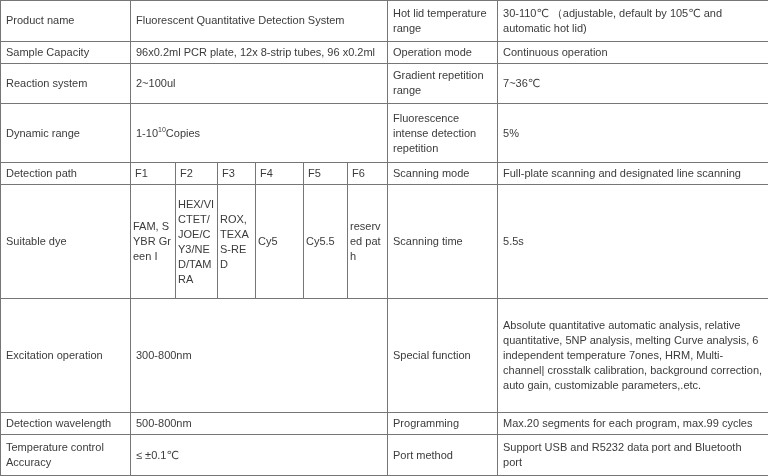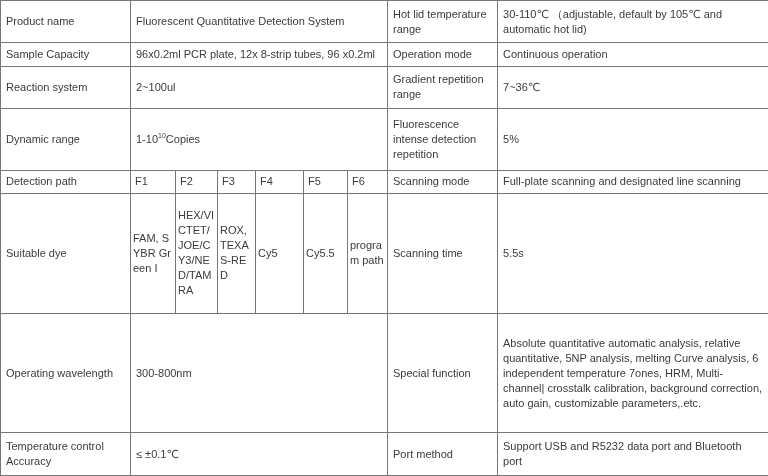--- a/index.html
+++ b/index.html
@@ -74,32 +74,38 @@
       <td class="value">Full-plate scanning and designated line scanning</td>
     </tr>
 
     <tr style="height:73px">
       <td class="label">Suitable dye</td>
       <td class="dye">FAM, SYBR Green I</td>
       <td class="dye">HEX/VICTET/JOE/CY3/NED/TAMRA</td>
       <td class="dye">ROX,TEXAS-RED</td>
       <td class="dye">Cy5</td>
       <td class="dye">Cy5.5</td>
-      <td class="dye">program path</td>
+      <td class="dye">reserved path</td>
       <td class="label">Scanning time</td>
       <td class="value">5.5s</td>
     </tr>
 
     <tr style="height:93px">
-      <td class="label">Operating wavelength</td>
+      <td class="label">Excitation operation</td>
       <td class="value" colspan="6">300-800nm</td>
       <td class="label">Special function</td>
       <td class="value">Absolute quantitative automatic analysis, relative quantitative, 5NP analysis, melting Curve analysis, 6 independent temperature 7ones, HRM, Multi-channel| crosstalk calibration, background correction, auto gain, customizable parameters,.etc.</td>
     </tr>
 
+    <tr style="height:16px">
+      <td class="label">Detection wavelength</td>
+      <td class="value" colspan="6">500-800nm</td>
+      <td class="label">Programming</td>
+      <td class="value">Max.20 segments for each program, max.99 cycles</td>
+    </tr>
 
 
 
     <tr style="height:30px">
       <td class="label">Temperature control Accuracy</td>
       <td class="value" colspan="6">≤ ±0.1℃</td>
       <td class="label">Port method</td>
       <td class="value">Support USB and R5232 data port and Bluetooth port</td>
     </tr>
 

